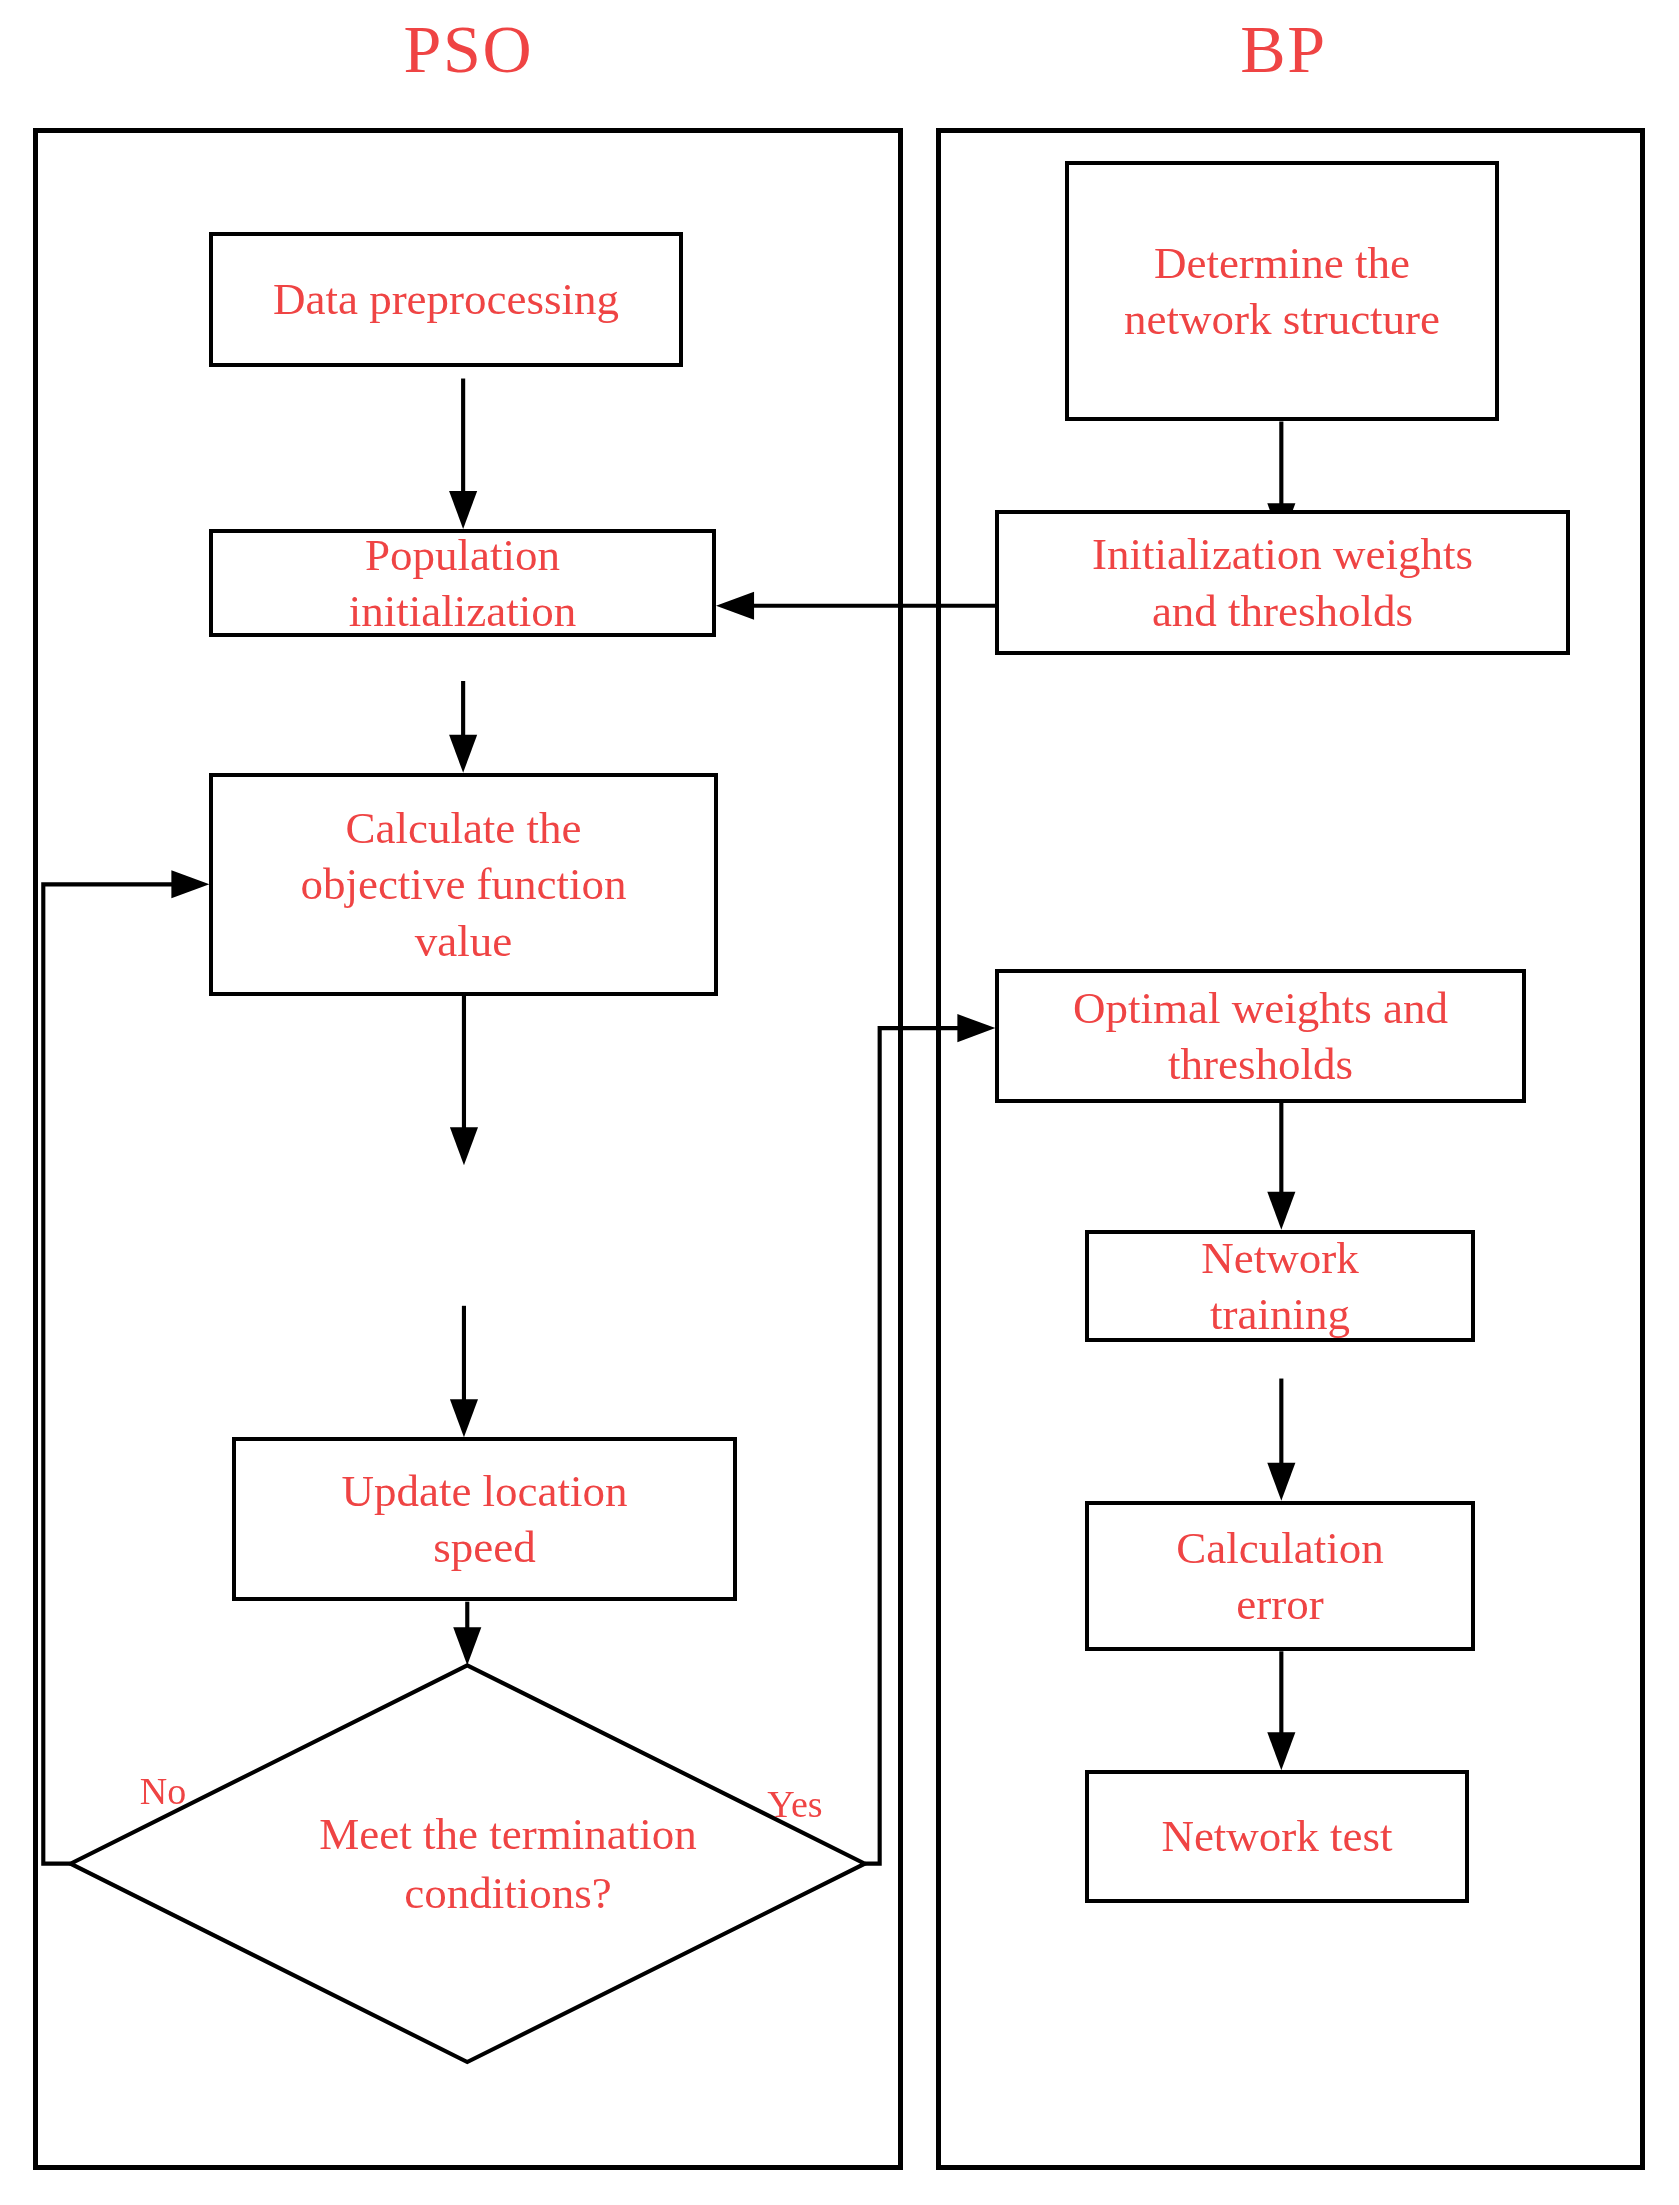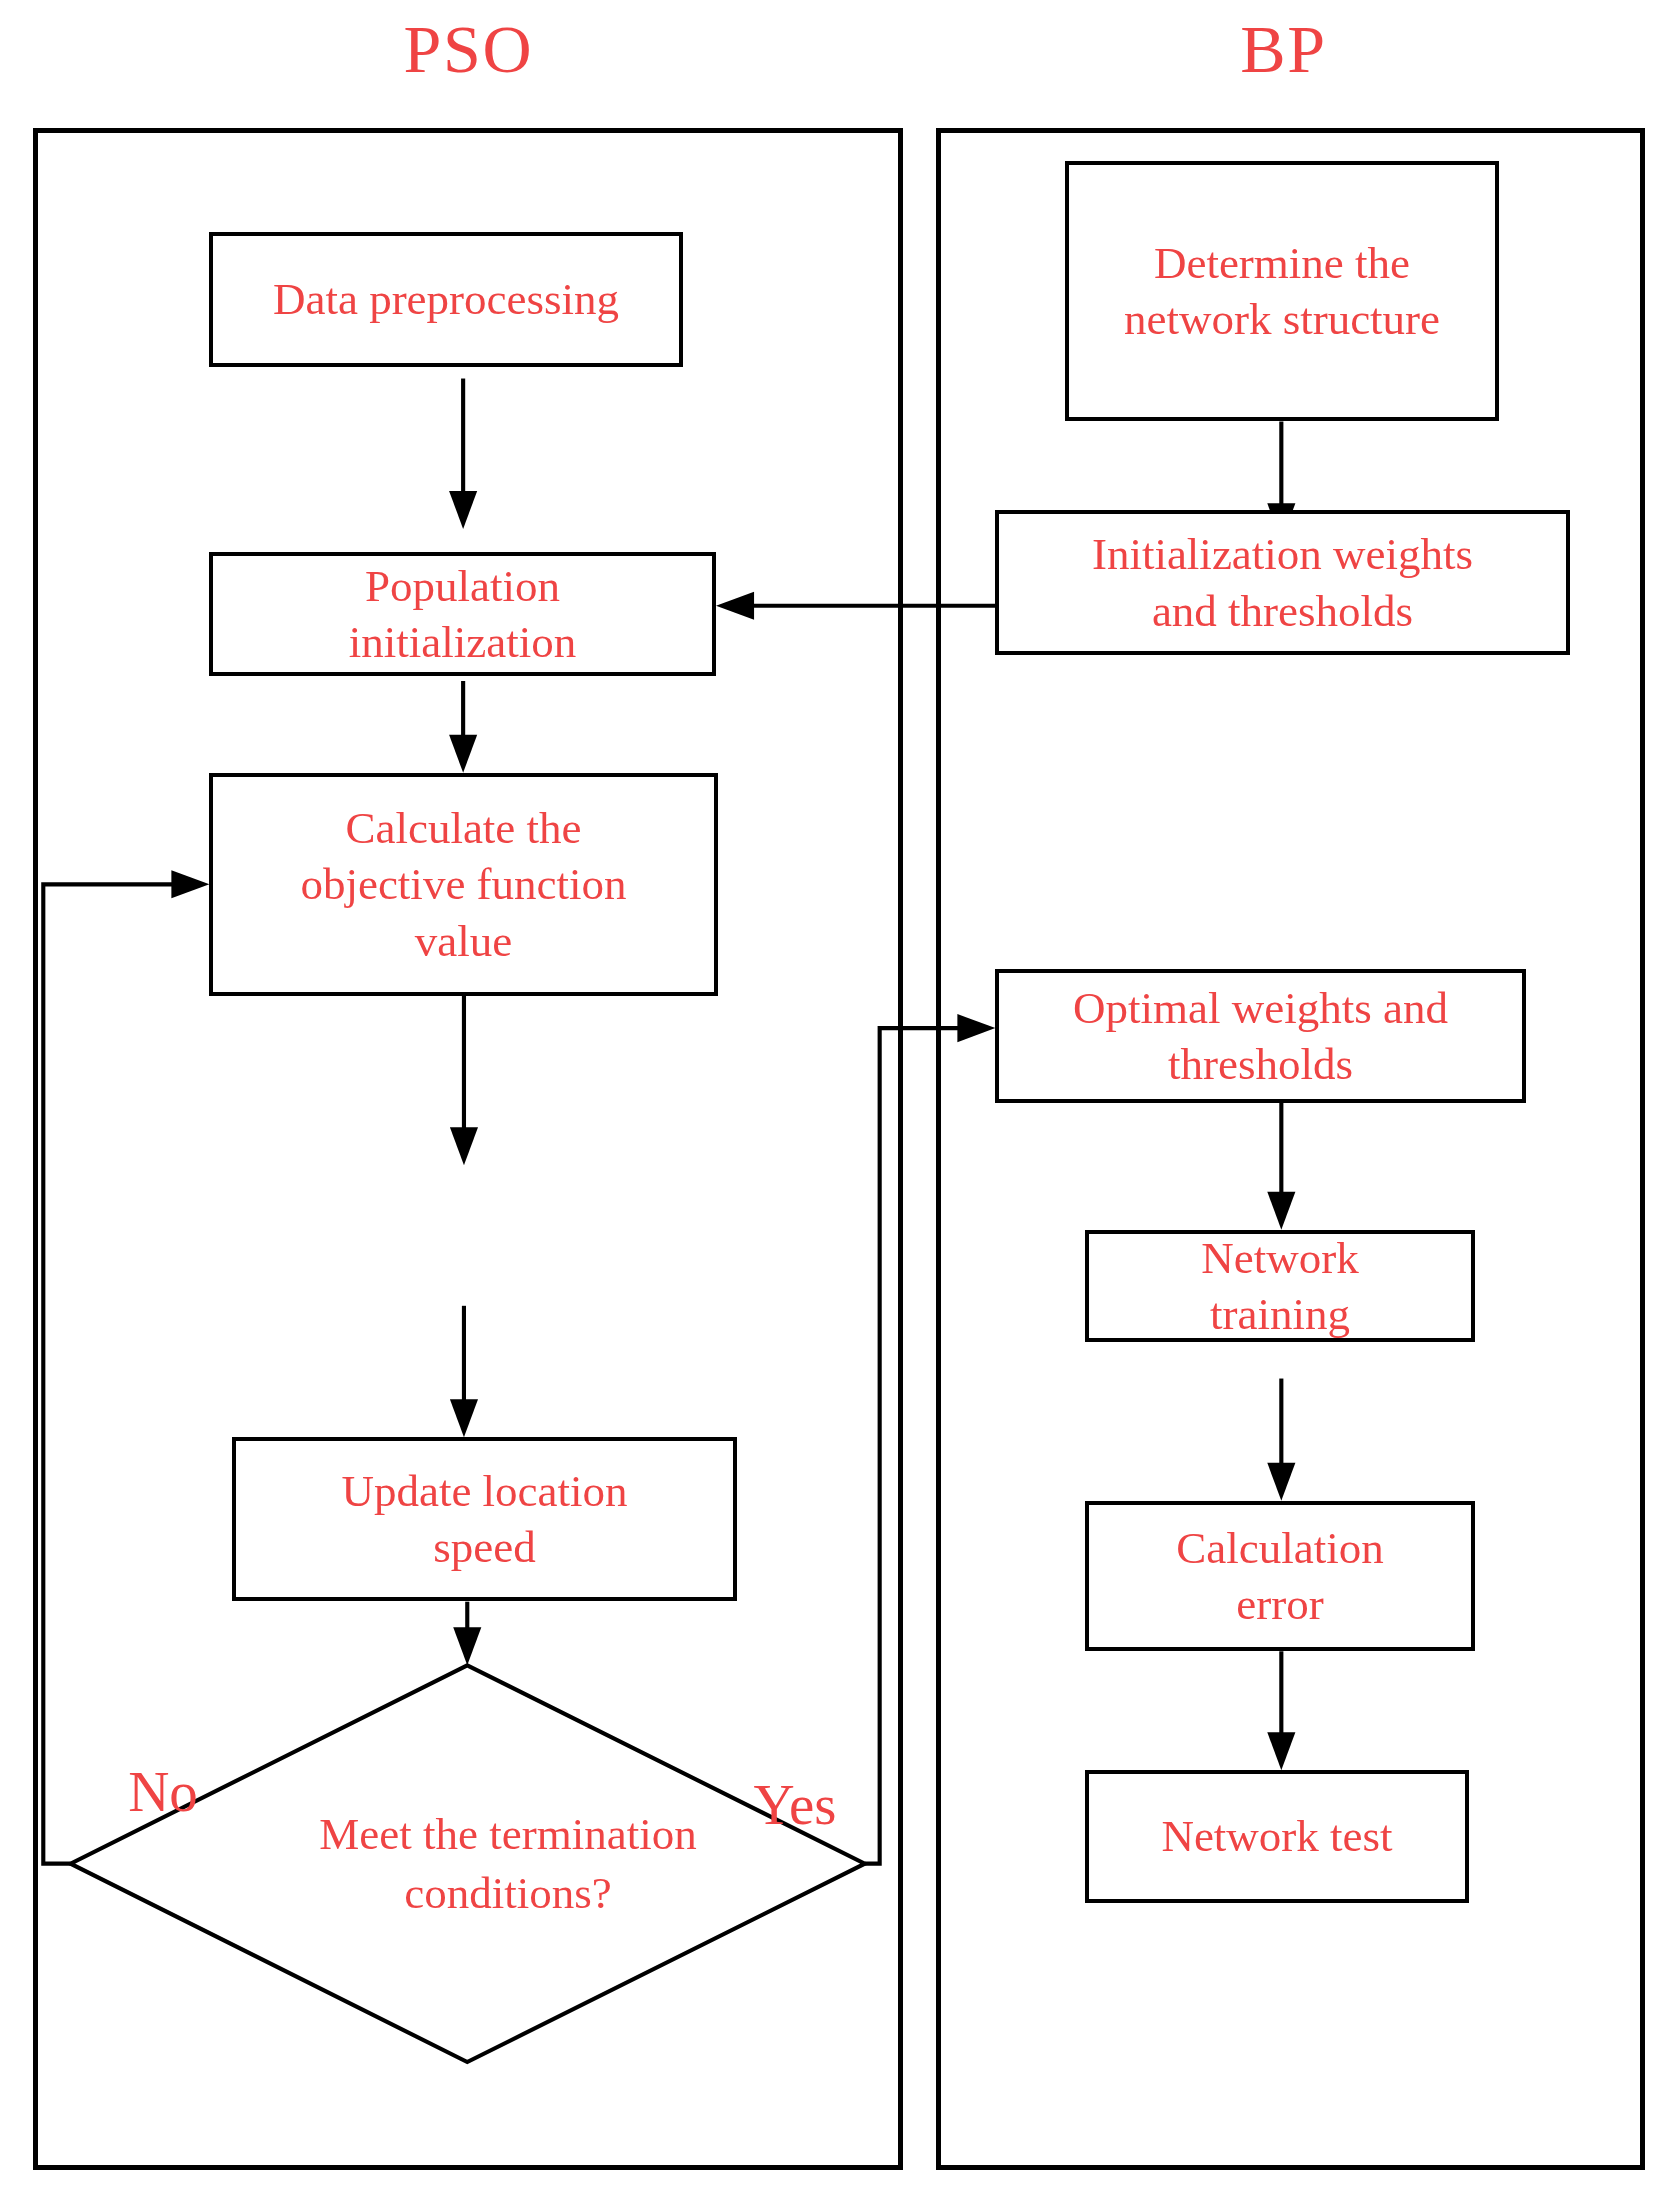--- a/index.html
+++ b/index.html
@@ -47,21 +47,21 @@
     font-size: 45px;
     line-height: 1.25;
     white-space: pre-line;
   }
   .floating-label {
     position: absolute;
     display: flex;
     align-items: center;
     justify-content: center;
     text-align: center;
-    font-size: 57px;
+    font-size: 38px;
     white-space: pre-line;
   }
   .diamond-label {
     position: absolute;
     display: flex;
     align-items: center;
     justify-content: center;
     text-align: center;
     font-size: 45px;
     line-height: 1.3;
@@ -148,21 +148,21 @@
   </svg>
 
   <div class="col-title" style="left:303px; top:5px; width:331px;">PSO</div>
   <div class="col-title" style="left:1118px; top:5px; width:331px;">BP</div>
 
   <div class="outer-frame" style="left:33px; top:128px; width:870px; height:2042px;"></div>
   <div class="outer-frame" style="left:936px; top:128px; width:709px; height:2042px;"></div>
 
   <div class="node" style="left:209px; top:232px; width:474px; height:135px;text-align:right;">Data preprocessing</div>
 
-  <div class="node" style="left:209px; top:529px; width:507px; height:124px;margin-top:23px;">Population
+  <div class="node" style="left:209px; top:529px; width:507px; height:108px;">Population
 initialization</div>
 
   <div class="node" style="left:209px; top:773px; width:509px; height:223px;">Calculate the
 objective function
 value</div>
 
 
   <div class="node" style="left:232px; top:1437px; width:505px; height:164px;">Update location
 speed</div>
 

